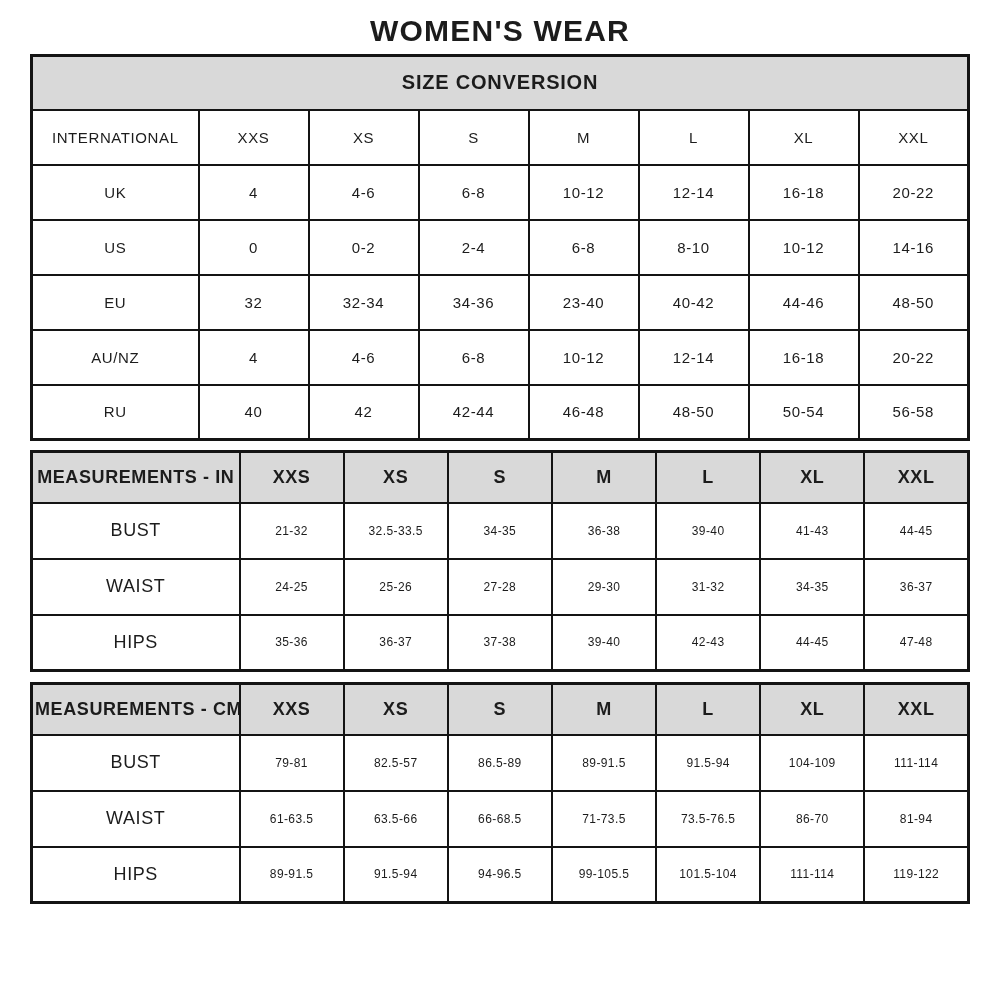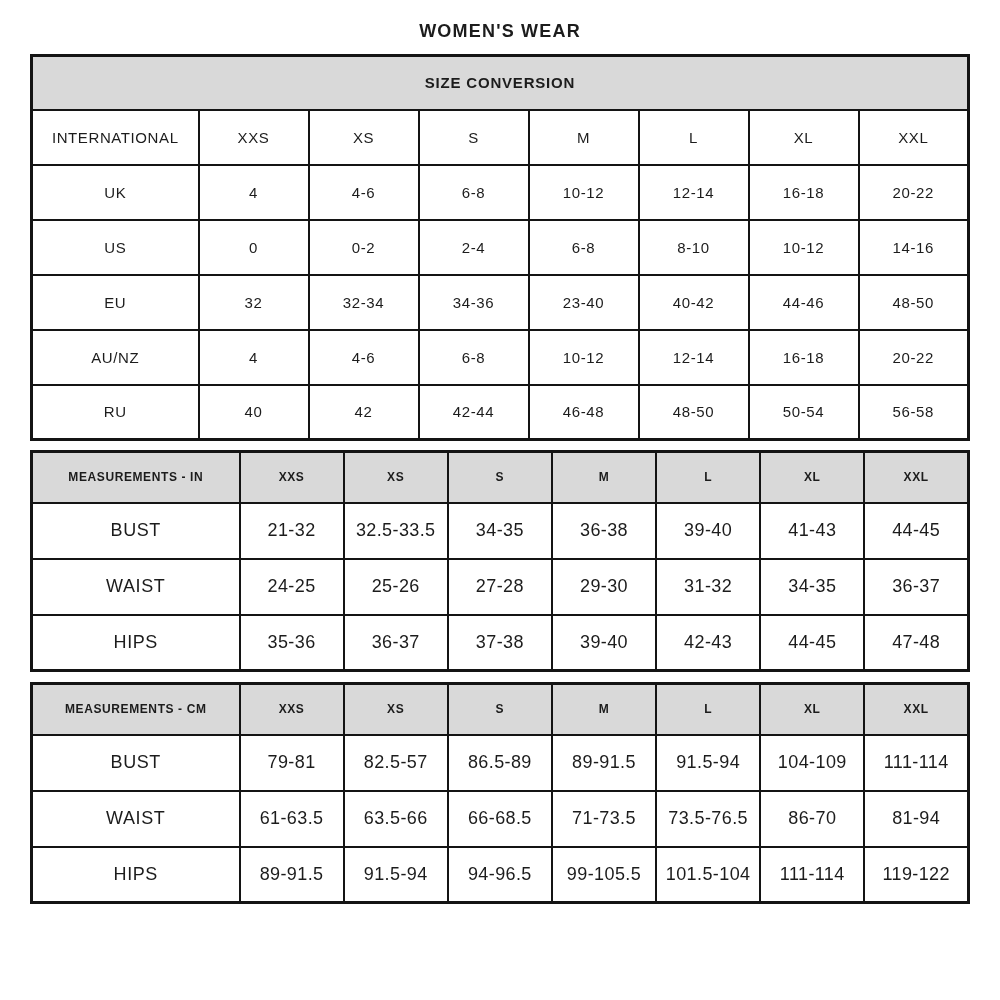--- a/index.html
+++ b/index.html
@@ -7,21 +7,21 @@
     margin: 0;
     padding: 0;
     width: 1000px;
     height: 1000px;
     background: #ffffff;
     color: #1c1c1c;
     font-family: "Liberation Sans", "DejaVu Sans", sans-serif;
   }
   .page-title {
     text-align: center;
-    font-size: 18px;
+    font-size: 30px;
     font-weight: 800;
     letter-spacing: 1.2px;
     margin: 16px 0 0 0;
     line-height: 30px;
   }
   table {
     border-collapse: collapse;
     table-layout: fixed;
     width: 940px;
     margin: 0 auto;
@@ -34,51 +34,51 @@
     padding: 0 2px;
     background: #ffffff;
     overflow: hidden;
     white-space: nowrap;
   }
   
   .t-conv { margin-top: 8px; }
   .t-conv .caption-cell {
     background: #d9d9d9;
     font-weight: 700;
-    font-size: 15px;
+    font-size: 20px;
     letter-spacing: 0.8px;
     height: 54px;
   }
   .t-conv thead tr.cols-row th,
   .t-conv tbody th,
   .t-conv tbody td {
     font-weight: 400;
     font-size: 15px;
     letter-spacing: 0.6px;
     height: 55px;
   }
   
   .t-meas-in  { margin-top: 9px; }
   .t-meas-cm  { margin-top: 10px; }
   .t-meas thead th {
     background: #d9d9d9;
     font-weight: 700;
-    font-size: 12px;
+    font-size: 18px;
     letter-spacing: 0.6px;
     height: 51px;
   }
   .t-meas tbody th {
     font-weight: 400;
     font-size: 18px;
     letter-spacing: 0.6px;
     height: 56px;
   }
   .t-meas tbody td {
     font-weight: 400;
-    font-size: 18px;
+    font-size: 12px;
     letter-spacing: 0.4px;
     height: 56px;
   }
 </style>
 </head>
 <body>
 
 <h1 class="page-title">WOMEN'S WEAR</h1>
 
 <table class="t-conv">

